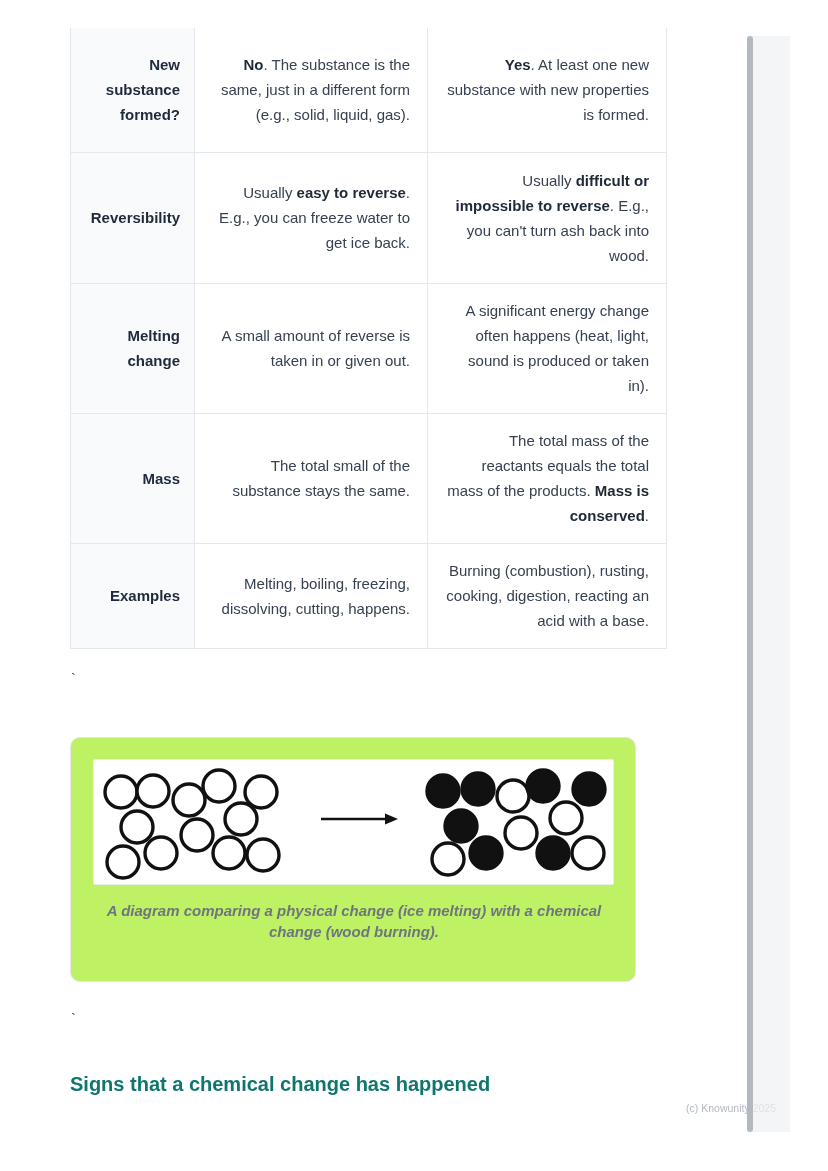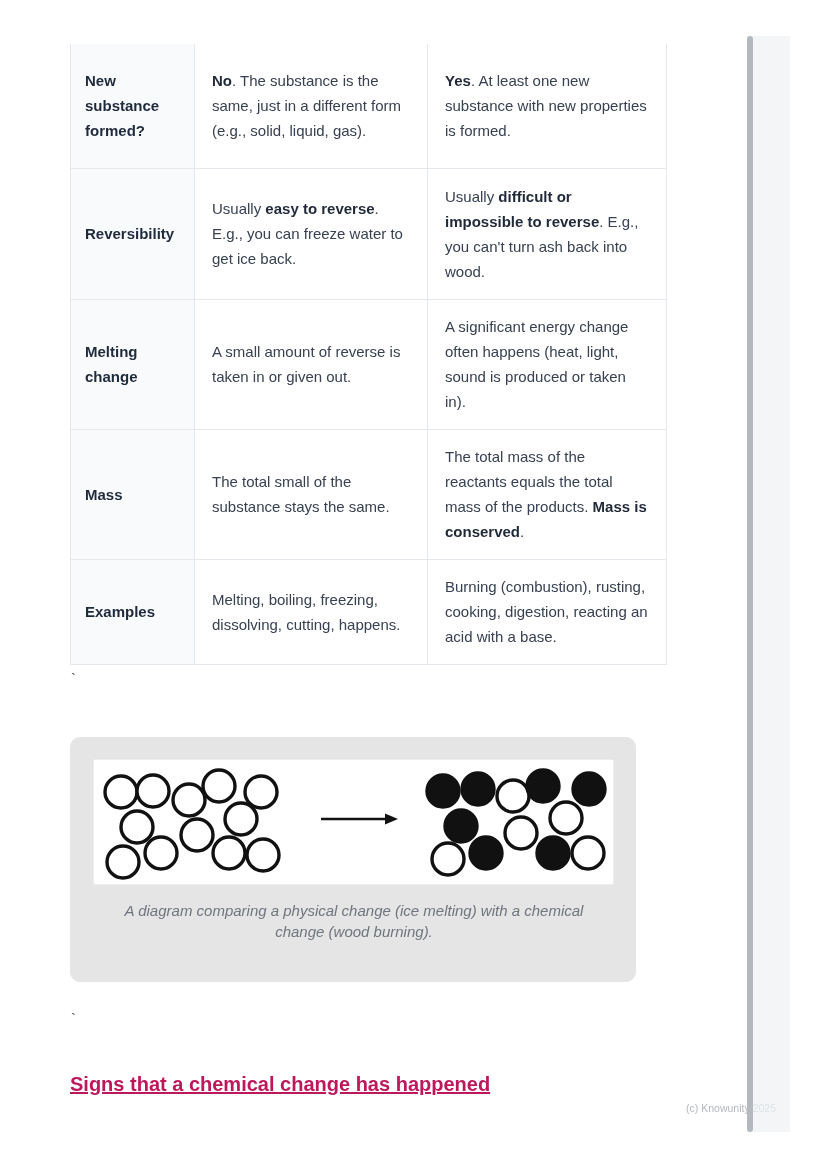--- a/index.html
+++ b/index.html
@@ -13,22 +13,23 @@
     width: 828px;
     height: 1171px;
     background: #ffffff;
     overflow: hidden;
   }
 
   
   .table-wrap {
     position: absolute;
     left: 70px;
-    top: 44px;
+    top: 28px;
     width: 566px;
+    text-align: right;
   }
   table.cmp {
     border-collapse: collapse;
     table-layout: fixed;
     width: 566px;
     font-size: 15px;
     line-height: 25px;
   }
   table.cmp td {
     border: 1px solid #e4e7eb;
@@ -64,23 +65,24 @@
   .tick1 { top: 670px; }
   .tick2 { top: 1010px; }
 
   
   .figure-card {
     position: absolute;
     left: 70px;
     top: 737px;
     width: 566px;
     height: 245px;
-    background: #e5e5e5;
+    background: #bef264;
     border: 1px solid #e3e6ea;
     border-radius: 10px;
+    font-weight: bold;
   }
   .figure-img {
     position: absolute;
     left: 22px;
     top: 21px;
     width: 521px;
     height: 126px;
     background: #ffffff;
     border: 1px solid #ededee;
     border-radius: 2px;
@@ -99,22 +101,21 @@
   }
 
   
   .section-heading {
     position: absolute;
     left: 70px;
     top: 1071px;
     font-size: 20px;
     line-height: 26px;
     font-weight: 600;
-    color: #be185d;
-    text-decoration: underline;
+    color: #0f766e;
   }
 
   
   .watermark {
     position: absolute;
     left: 684px;
     top: 1102px;
     width: 92px;
     text-align: right;
     font-size: 10.5px;

